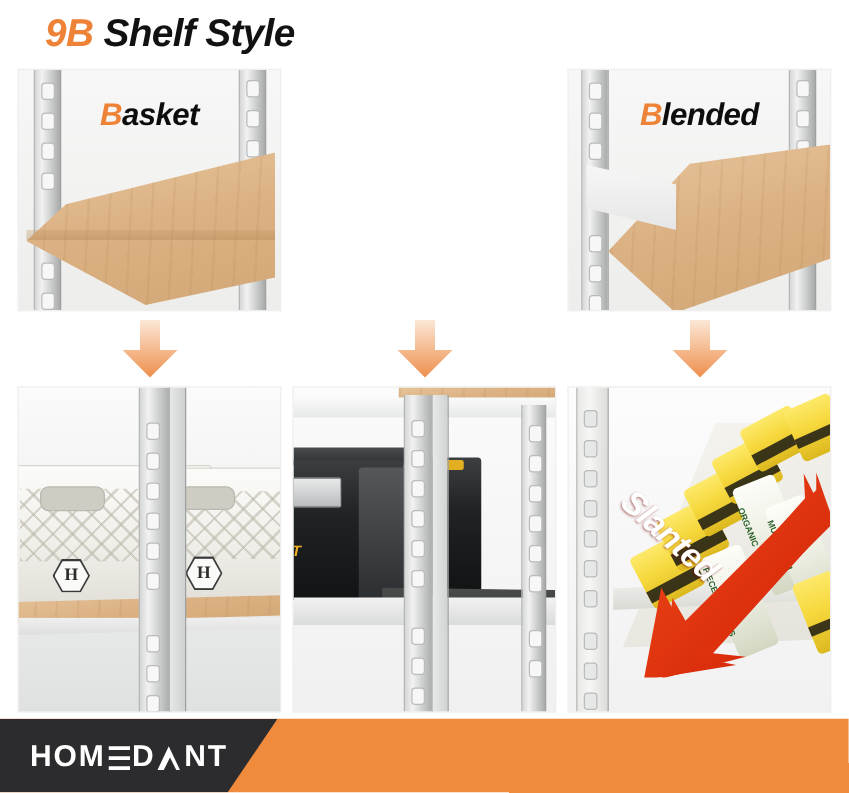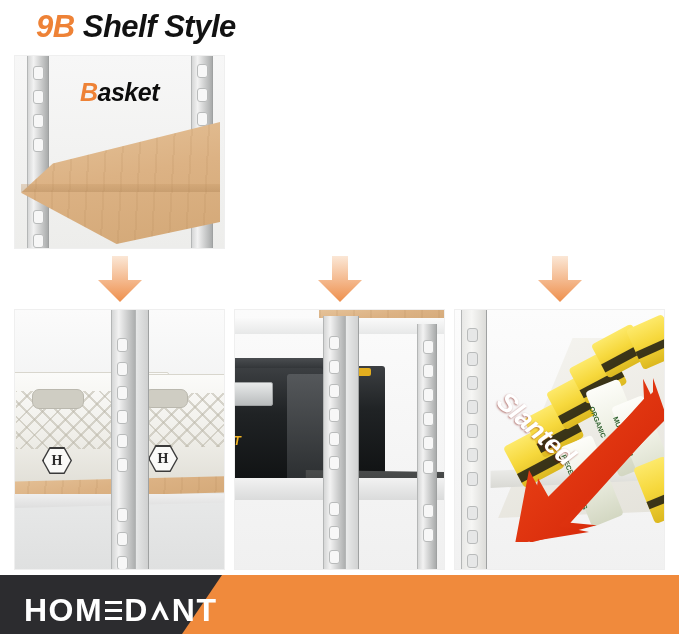--- a/index.html
+++ b/index.html
@@ -255,21 +255,21 @@
     width: 222px; height: 59px;
     background: #2c2c2f;
     clip-path: polygon(0 0, 100% 0, 82% 100%, 0 100%);
   }
   .footer-logo {
     position: absolute;
     left: 24px;
     top: 17px;
     display: flex;
     align-items: center;
-    font-size: 32px;
+    font-size: 24px;
     font-weight: bold;
     letter-spacing: 1.5px;
     color: #ffffff;
     z-index: 3;
   }
   .logo-e, .logo-a { display: inline-block; position: relative; }
   .logo-e { width: 17px; height: 19px; margin: 0 2px; }
   .logo-e i {
     position: absolute; left: 0; width: 100%; height: 3px; background: #fff; display: block;
   }
@@ -457,20 +457,44 @@
             <div class="slot" style="top:136px;"></div>
           <div class="slot" style="top:180px;"></div>
             <div class="slot" style="top:204px;"></div>
         </div>
       </div>
     </div>
   </div>
 
   <div class="col col-2">
 
+    <div class="panel panel-top">
+      <div class="scene">
+        <div class="post" style="left:10px;top:0;height:194px;">
+          <div class="slot" style="top:10px;"></div>
+            <div class="slot" style="top:34px;"></div>
+          <div class="slot" style="top:58px;"></div>
+            <div class="slot" style="top:132px;"></div>
+          <div class="slot" style="top:156px;"></div>
+            <div class="slot" style="top:180px;"></div>
+        </div>
+        <div class="post" style="left:176px;top:0;height:194px;">
+          <div class="slot" style="top:8px;"></div>
+            <div class="slot" style="top:32px;"></div>
+          <div class="slot" style="top:56px;"></div>
+            <div class="slot" style="top:108px;"></div>
+        </div>
+
+        <div class="board" style="left:20px;top:66px;width:192px;height:126px;clip-path:polygon(40% 6%,100% 0,100% 72%,34% 100%,6% 58%);transform:skewY(-4deg);"></div>
+        <div class="steel" style="left:14px;top:76px;width:72px;height:52px;border:none;background:linear-gradient(#f6f6f6,#e6e6e6);clip-path:polygon(0 0,100% 30%,100% 100%,0 66%);"></div>
+      </div>
+      <div class="panel-label">
+        <span class="accent">B</span><span>lended</span>
+      </div>
+    </div>
 
     <div class="arrow-wrap">
       <svg class="arrow-down" viewBox="0 0 48 46">
         <defs>
             <linearGradient id="ag2" x1="0" y1="0" x2="0" y2="1">
           <stop offset="0%" stop-color="#fbe7d6"></stop>
               <stop offset="100%" stop-color="#ee8f4c"></stop>
         </linearGradient>
           </defs>
         <path d="M16 0 H32 V24 H46 L24 46 L2 24 H16 Z" fill="url(#ag2)"></path>

